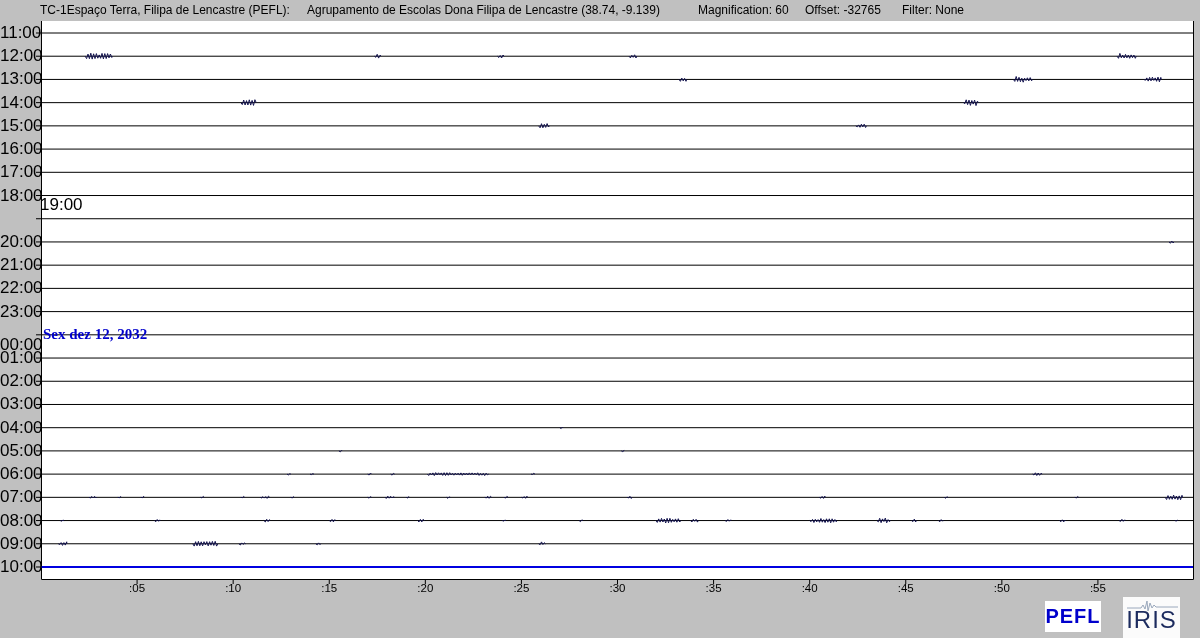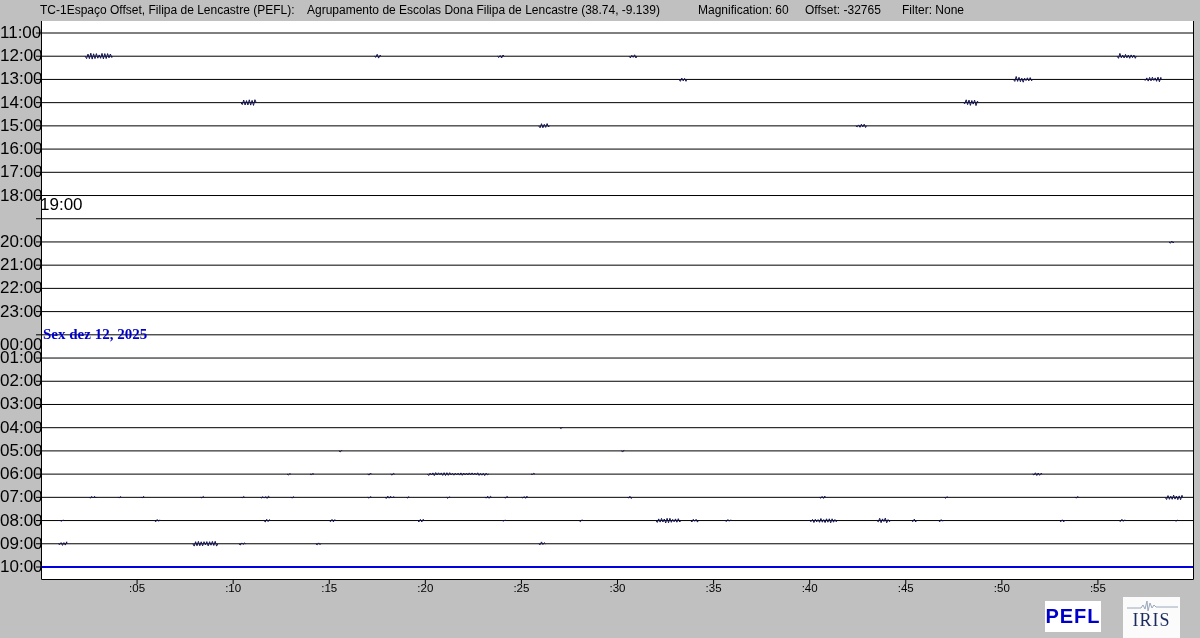--- a/index.html
+++ b/index.html
@@ -28,28 +28,28 @@
     position:absolute;left:1045px;top:601px;width:56px;height:31px;
     background:#ffffff;display:flex;align-items:center;justify-content:center;
     font-weight:bold;font-size:20px;letter-spacing:1px;
   }
   #iris-logo{
     position:absolute;left:1123px;top:597px;width:57px;height:41px;
     background:#fbfbfb;display:flex;flex-direction:column;align-items:center;
     justify-content:flex-start;padding-top:2px;box-sizing:border-box;
   }
   #iris-text{
-    font-family:Liberation Serif, serif;font-size:18px;line-height:20px;
+    font-family:Liberation Sans, sans-serif;font-size:24px;line-height:20px;
     letter-spacing:1px;margin-top:-2px;
   }
 </style>
 </head>
 <body style="background: rgb(192, 192, 192);">
 
-<div class="hdr" style="left:40px">TC-1Espaço Offset, Filipa de Lencastre (PEFL):</div>
+<div class="hdr" style="left:40px">TC-1Espaço Terra, Filipa de Lencastre (PEFL):</div>
 <div class="hdr" style="left:307px">Agrupamento de Escolas Dona Filipa de Lencastre (38.74, -9.139)</div>
 <div class="hdr" style="left:698px">Magnification: 60</div>
 <div class="hdr" style="left:805px">Offset: -32765</div>
 <div class="hdr" style="left:902px">Filter: None</div>
 
 <svg id="heli-svg" width="1200" height="638">
     <rect x="41" y="21" width="1153" height="559" fill="#ffffff"></rect>
     <path d="M41.5,21 V579.5 H1193.5 V21" fill="none" stroke="#000" stroke-width="1"></path>
     <line x1="41" y1="33" x2="1193" y2="33" stroke="#000000" stroke-width="1"></line>
     <line x1="36" y1="33" x2="41" y2="33" stroke="#000" stroke-width="1"></line>
@@ -209,21 +209,21 @@
     <div class="minute-label" style="left: 408.333px;">:20</div>
     <div class="minute-label" style="left: 504.417px;">:25</div>
     <div class="minute-label" style="left: 600.5px;">:30</div>
     <div class="minute-label" style="left: 696.583px;">:35</div>
     <div class="minute-label" style="left: 792.667px;">:40</div>
     <div class="minute-label" style="left: 888.75px;">:45</div>
     <div class="minute-label" style="left: 984.833px;">:50</div>
     <div class="minute-label" style="left: 1080.92px;">:55</div>
   </div>
 
-<div id="date-marker" style="color: rgb(0, 0, 204);">Sex dez 12, 2025</div>
+<div id="date-marker" style="color: rgb(0, 0, 204);">Sex dez 12, 2032</div>
 
 <div id="pefl-logo" style="color: rgb(0, 0, 204);">
   <span>PEFL</span>
 </div>
 <div id="iris-logo">
   <svg width="52" height="13">
     <path id="iris-squig" d="M1,9 h14 l2,-3 2,4 2,-8 1,10 2,-8 2,5 2,-3 2,2 h22" fill="none" stroke-width="1" stroke="#9aa8bc"></path>
   </svg>
   <span id="iris-text" style="color: rgb(28, 43, 94);">IRIS</span>
 </div>

